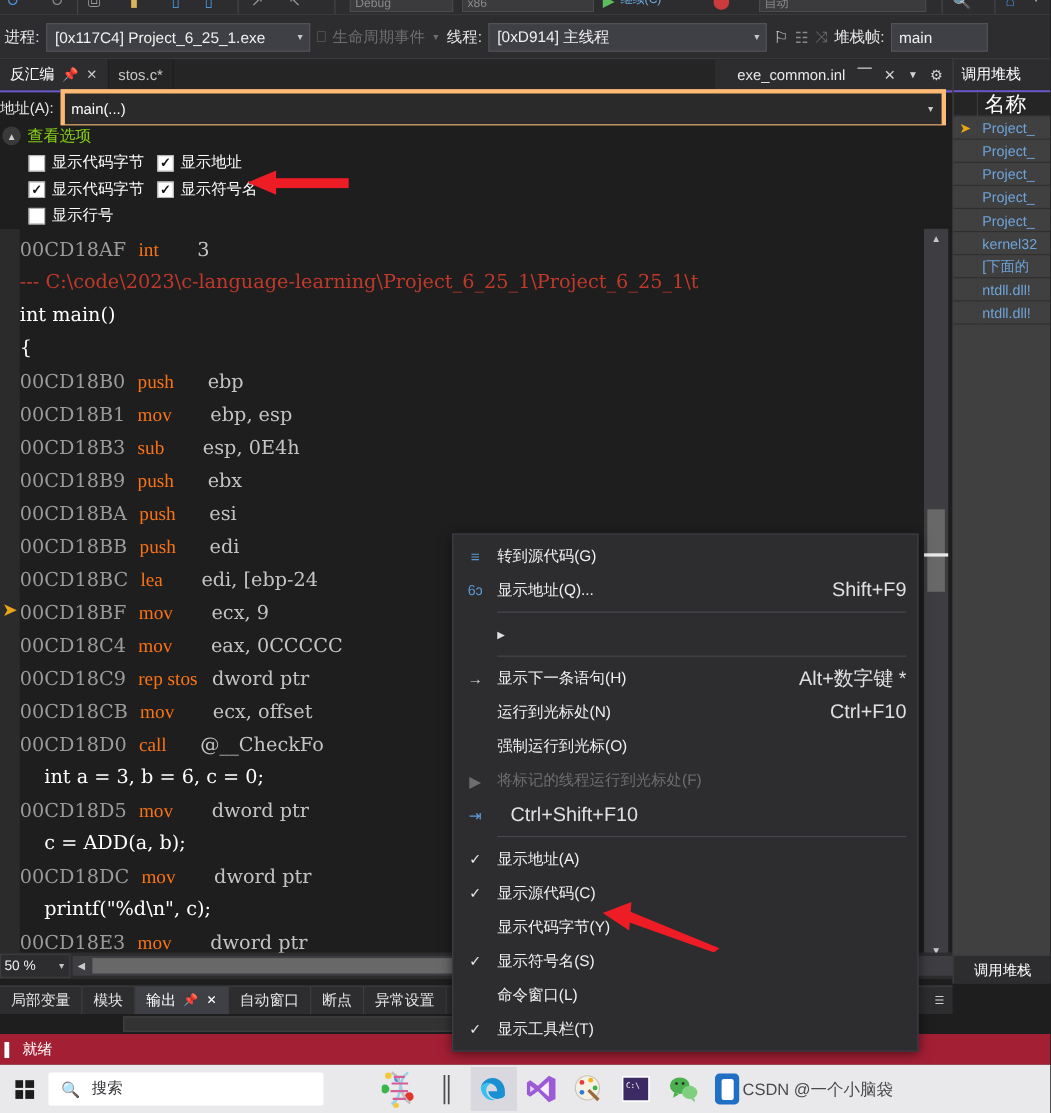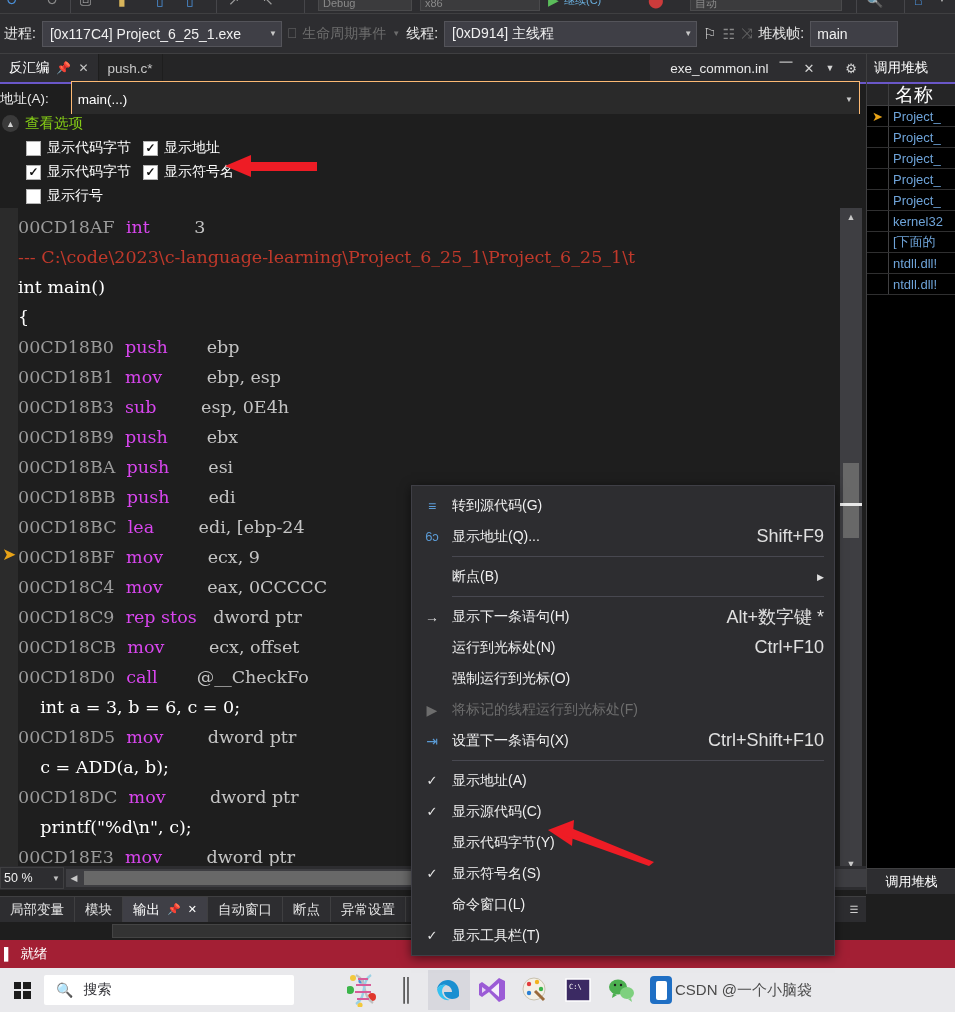--- a/index.html
+++ b/index.html
@@ -65,25 +65,25 @@
     position:absolute; top:54px; left:650px; width:216px; height:30px;
     display:flex; align-items:center; justify-content:flex-end; gap:11px;
     padding-right:9px; font-size:13.5px; color:#e8e8e8;
     background:#2d2d30; border-bottom:2px solid #6a57c8;
   }
   .tabstrip-right .ic { font-size:13px; color:#d4d4d4; }
 
   
   .addrbar {
     position:absolute; top:86px; left:0; width:866px; height:26px;
-    display:flex; align-items:center; background:#1e1e1e; gap:22px;justify-content:space-between;
+    display:flex; align-items:center; background:#1e1e1e; gap:6px;justify-content:space-between;
   }
   .addr-label { font-size:13.5px; color:#e6e6e6; padding-left:0px; white-space:nowrap; }
   .addr-input {
-    flex:1; height:36px; background:#2a2a2a; border:1px solid #fdba74;
+    flex:1; height:36px; background:#2a2a2a; border:4px solid #fdba74;
     display:flex; align-items:center; padding:0 6px; font-size:13.5px; color:#ffffff;
     margin-right:6px; position:relative;
   }
   .addr-input .caret { position:absolute; right:6px; font-size:8px; color:#c8c8c8; }
 
   
   .viewopts {
     position:absolute; top:114px; left:0; width:866px; height:94px;
     background:#1e1e1e;
   }
@@ -113,21 +113,21 @@
     position:absolute; top:0; left:0; width:18px; height:665px;
     background:#2b2b2b;
   }
   .code {
     position:absolute; top:4px; left:18px; right:30px;
     font-family:"DejaVu Serif", serif;
     font-size:17.5px; line-height:30px; white-space:pre;
     color:#c8c8c8;
   }
   .code .addr { color:#9b9b9b; }
-  .code .mn   { color:#d946ef; }
+  .code .mn   { color:#f97316;font-family:Liberation Serif, serif; }
   .code .op   { color:#c4c4c4; }
   .code .path { color:#c0392b; }
   .code .src  { color:#ffffff; }
   .code-line { height:30px; }
   .arrow-marker {
     position:absolute; left:1px; width:16px; height:30px;
     color:#e8a317; font-size:17px; line-height:30px; text-align:center;
   }
   
   .vscroll {
@@ -182,21 +182,21 @@
     background:#1e1e1e;
   }
   .bc-input {
     position:absolute; left:112px; top:2px; width:380px; height:14px;
     background:#333; border:1px solid #444;
   }
 
   
   .rpanel {
     position:absolute; top:54px; left:866px; width:89px; height:840px;
-    background:#000000; border-left:1px solid #3f3f41;
+    background:#404040; border-left:1px solid #3f3f41;
   }
   .rp-title {
     height:30px; display:flex; align-items:center; padding-left:7px;
     font-size:13.5px; color:#ffffff; background:#2d2d30;
     border-bottom:2px solid #6a57c8;
   }
   .rp-colhead {
     height:22px; display:flex; align-items:center;
     font-size:19px; color:#ffffff; background:#252526;
     border-bottom:1px solid #3f3f41;
@@ -340,21 +340,21 @@
     </div>
   </div>
 
   <div class="tabstrip">
     <div class="tab active">
       <span>反汇编</span>
       <span class="pin">📌</span>
       <span class="close">✕</span>
     </div>
     <div class="tab">
-      <span>push.c*</span>
+      <span>stos.c*</span>
     </div>
   </div>
   <div class="tabstrip-right">
     <span>exe_common.inl</span>
     <span class="ic">⎺</span>
     <span class="ic">✕</span>
     <span class="ic" style="font-size:9px;">▼</span>
     <span class="ic">⚙</span>
   </div>
 
@@ -500,21 +500,20 @@
         <span class="txt">转到源代码(G)</span>
       </div>
       <div class="ctx-item">
         <span class="ic" style="font-size: 13px;">6ɔ</span>
         <span class="txt">显示地址(Q)...</span>
         <span class="key">Shift+F9</span>
       </div>
       <div class="ctx-sep"></div>
       <div class="ctx-item">
         <span class="ic"></span>
-        <span class="txt">断点(B)</span>
         <span class="sub">▶</span>
       </div>
       <div class="ctx-sep"></div>
       <div class="ctx-item">
         <span class="ic" style="color: rgb(220, 220, 220);">→</span>
         <span class="txt">显示下一条语句(H)</span>
         <span class="key">Alt+数字键 *</span>
       </div>
       <div class="ctx-item">
         <span class="ic"></span>
@@ -524,21 +523,20 @@
       <div class="ctx-item">
         <span class="ic"></span>
         <span class="txt">强制运行到光标(O)</span>
       </div>
       <div class="ctx-item disabled">
         <span class="ic grey">▶</span>
         <span class="txt">将标记的线程运行到光标处(F)</span>
       </div>
       <div class="ctx-item">
         <span class="ic">⇥</span>
-        <span class="txt">设置下一条语句(X)</span>
         <span class="key">Ctrl+Shift+F10</span>
       </div>
       <div class="ctx-sep"></div>
       <div class="ctx-item">
         <span class="ic chk">✓</span>
         <span class="txt">显示地址(A)</span>
       </div>
       <div class="ctx-item">
         <span class="ic chk">✓</span>
         <span class="txt">显示源代码(C)</span>

